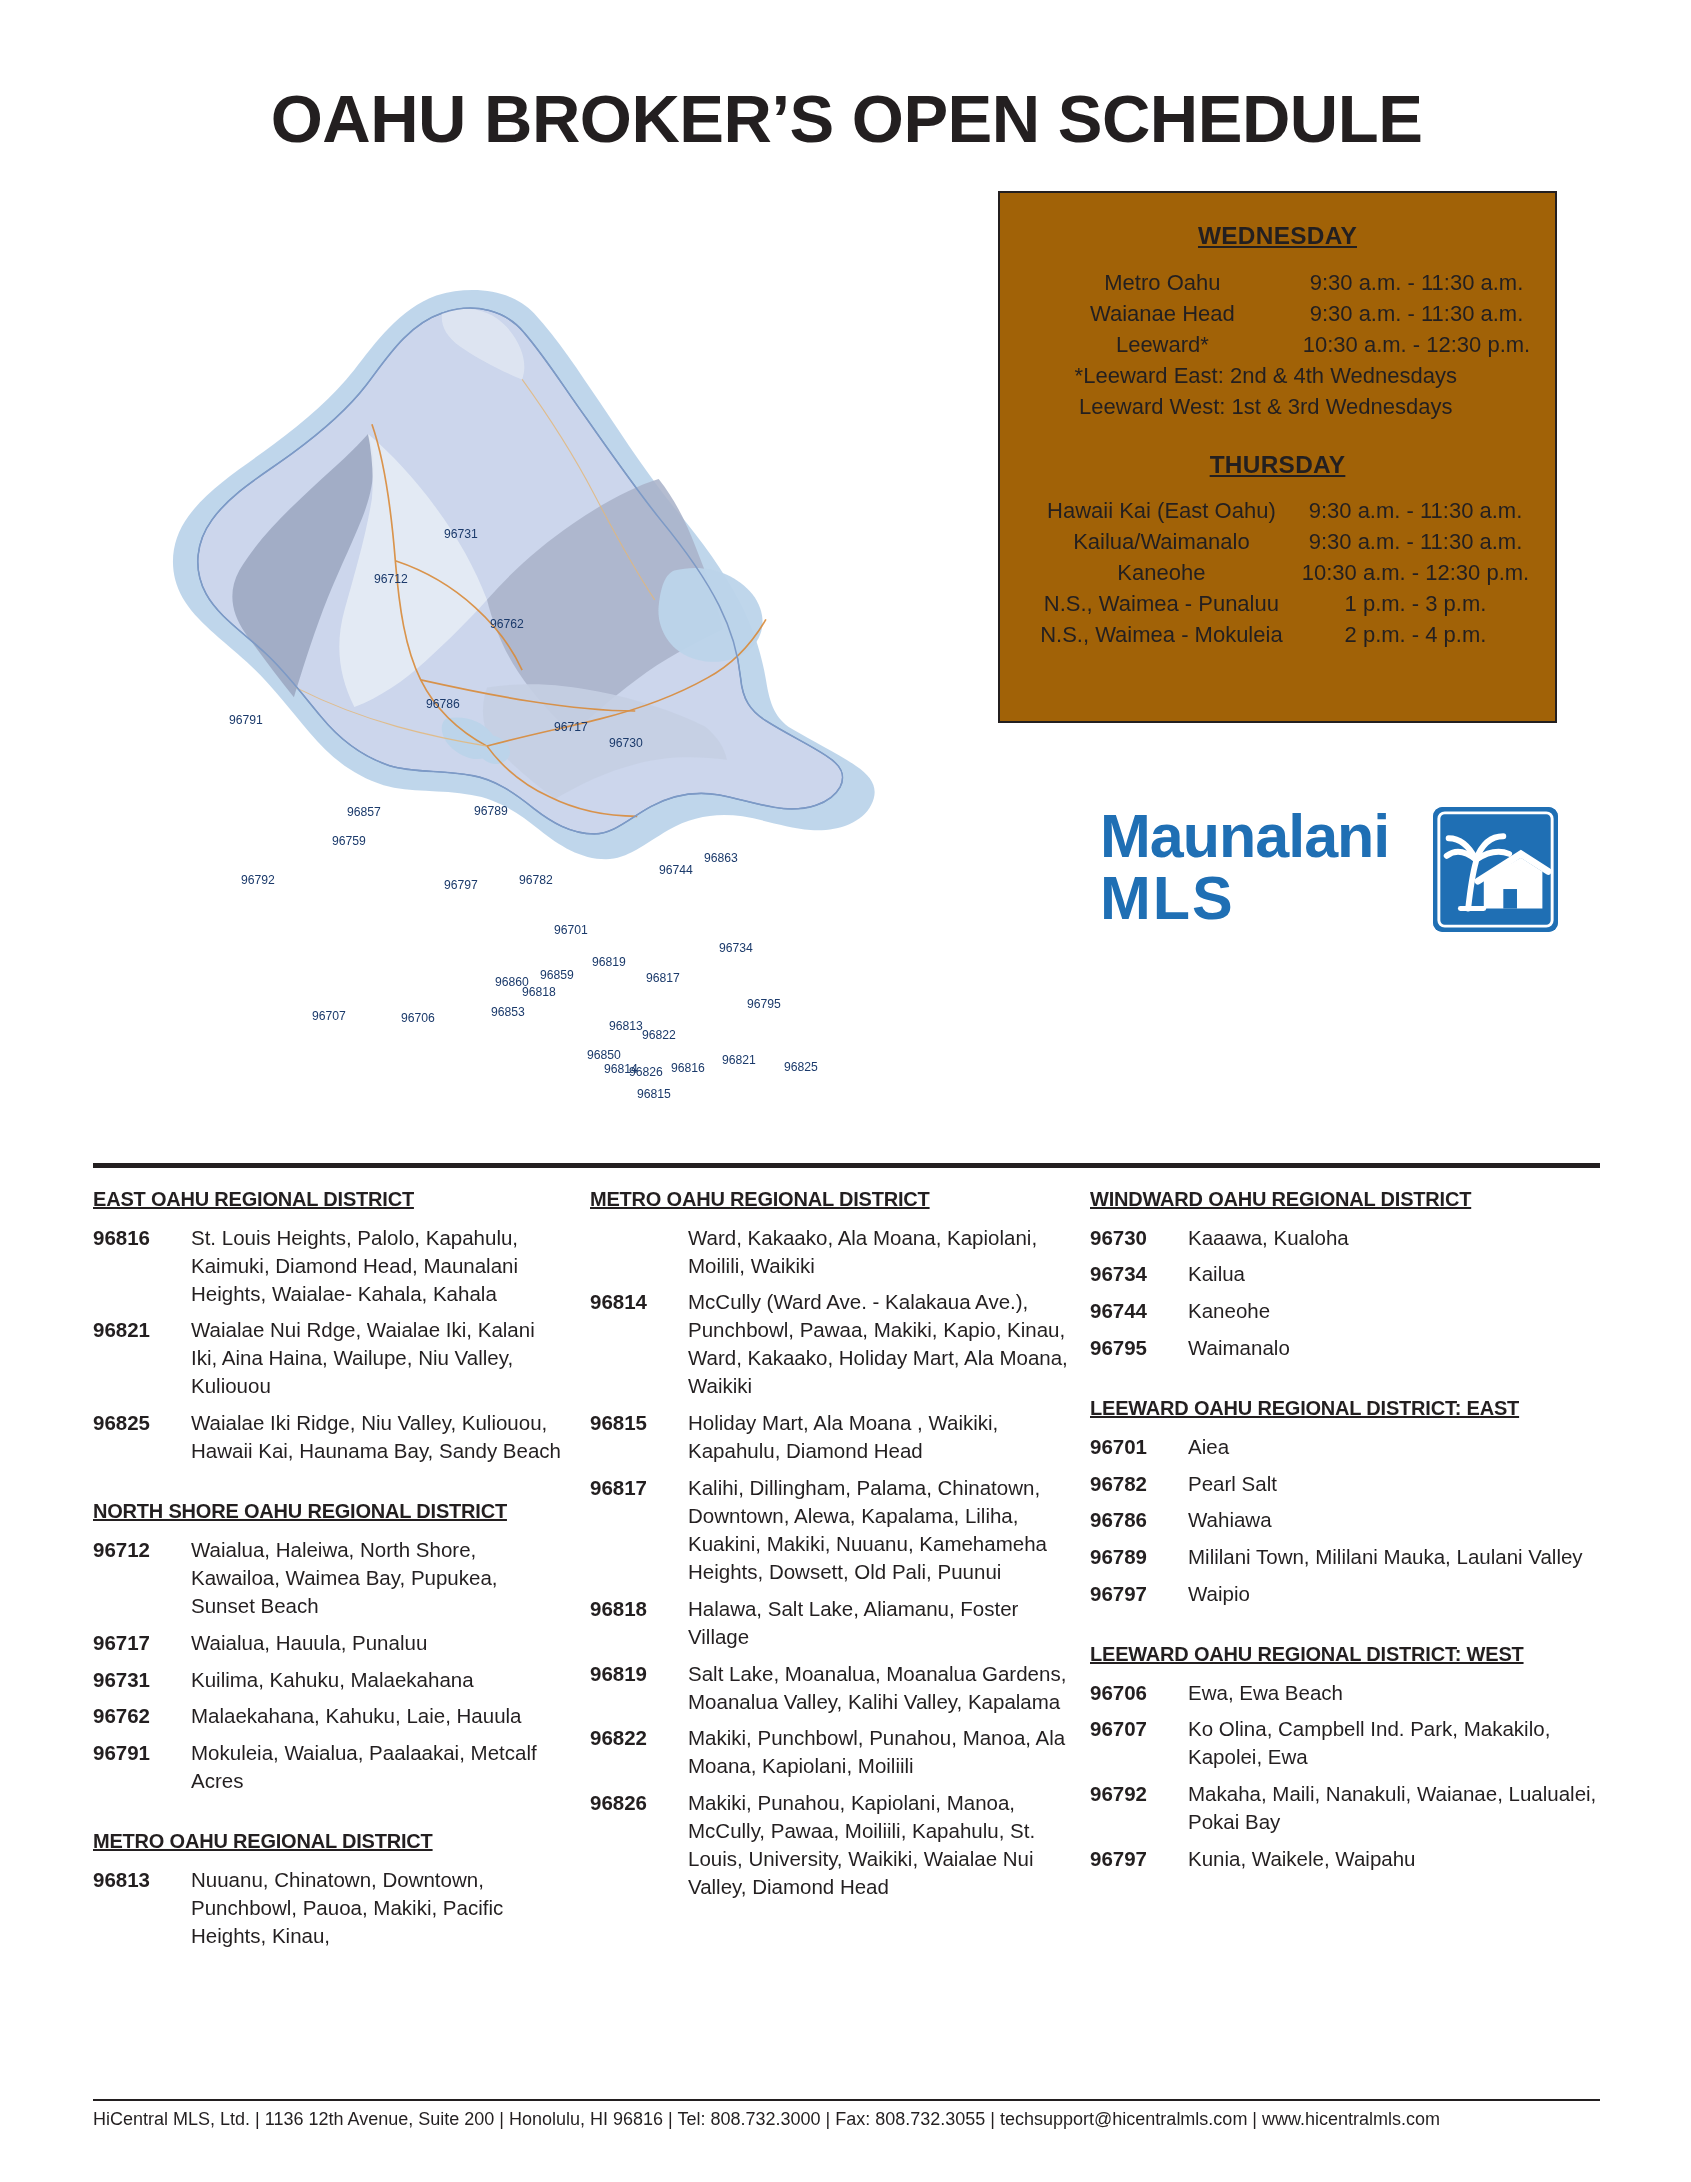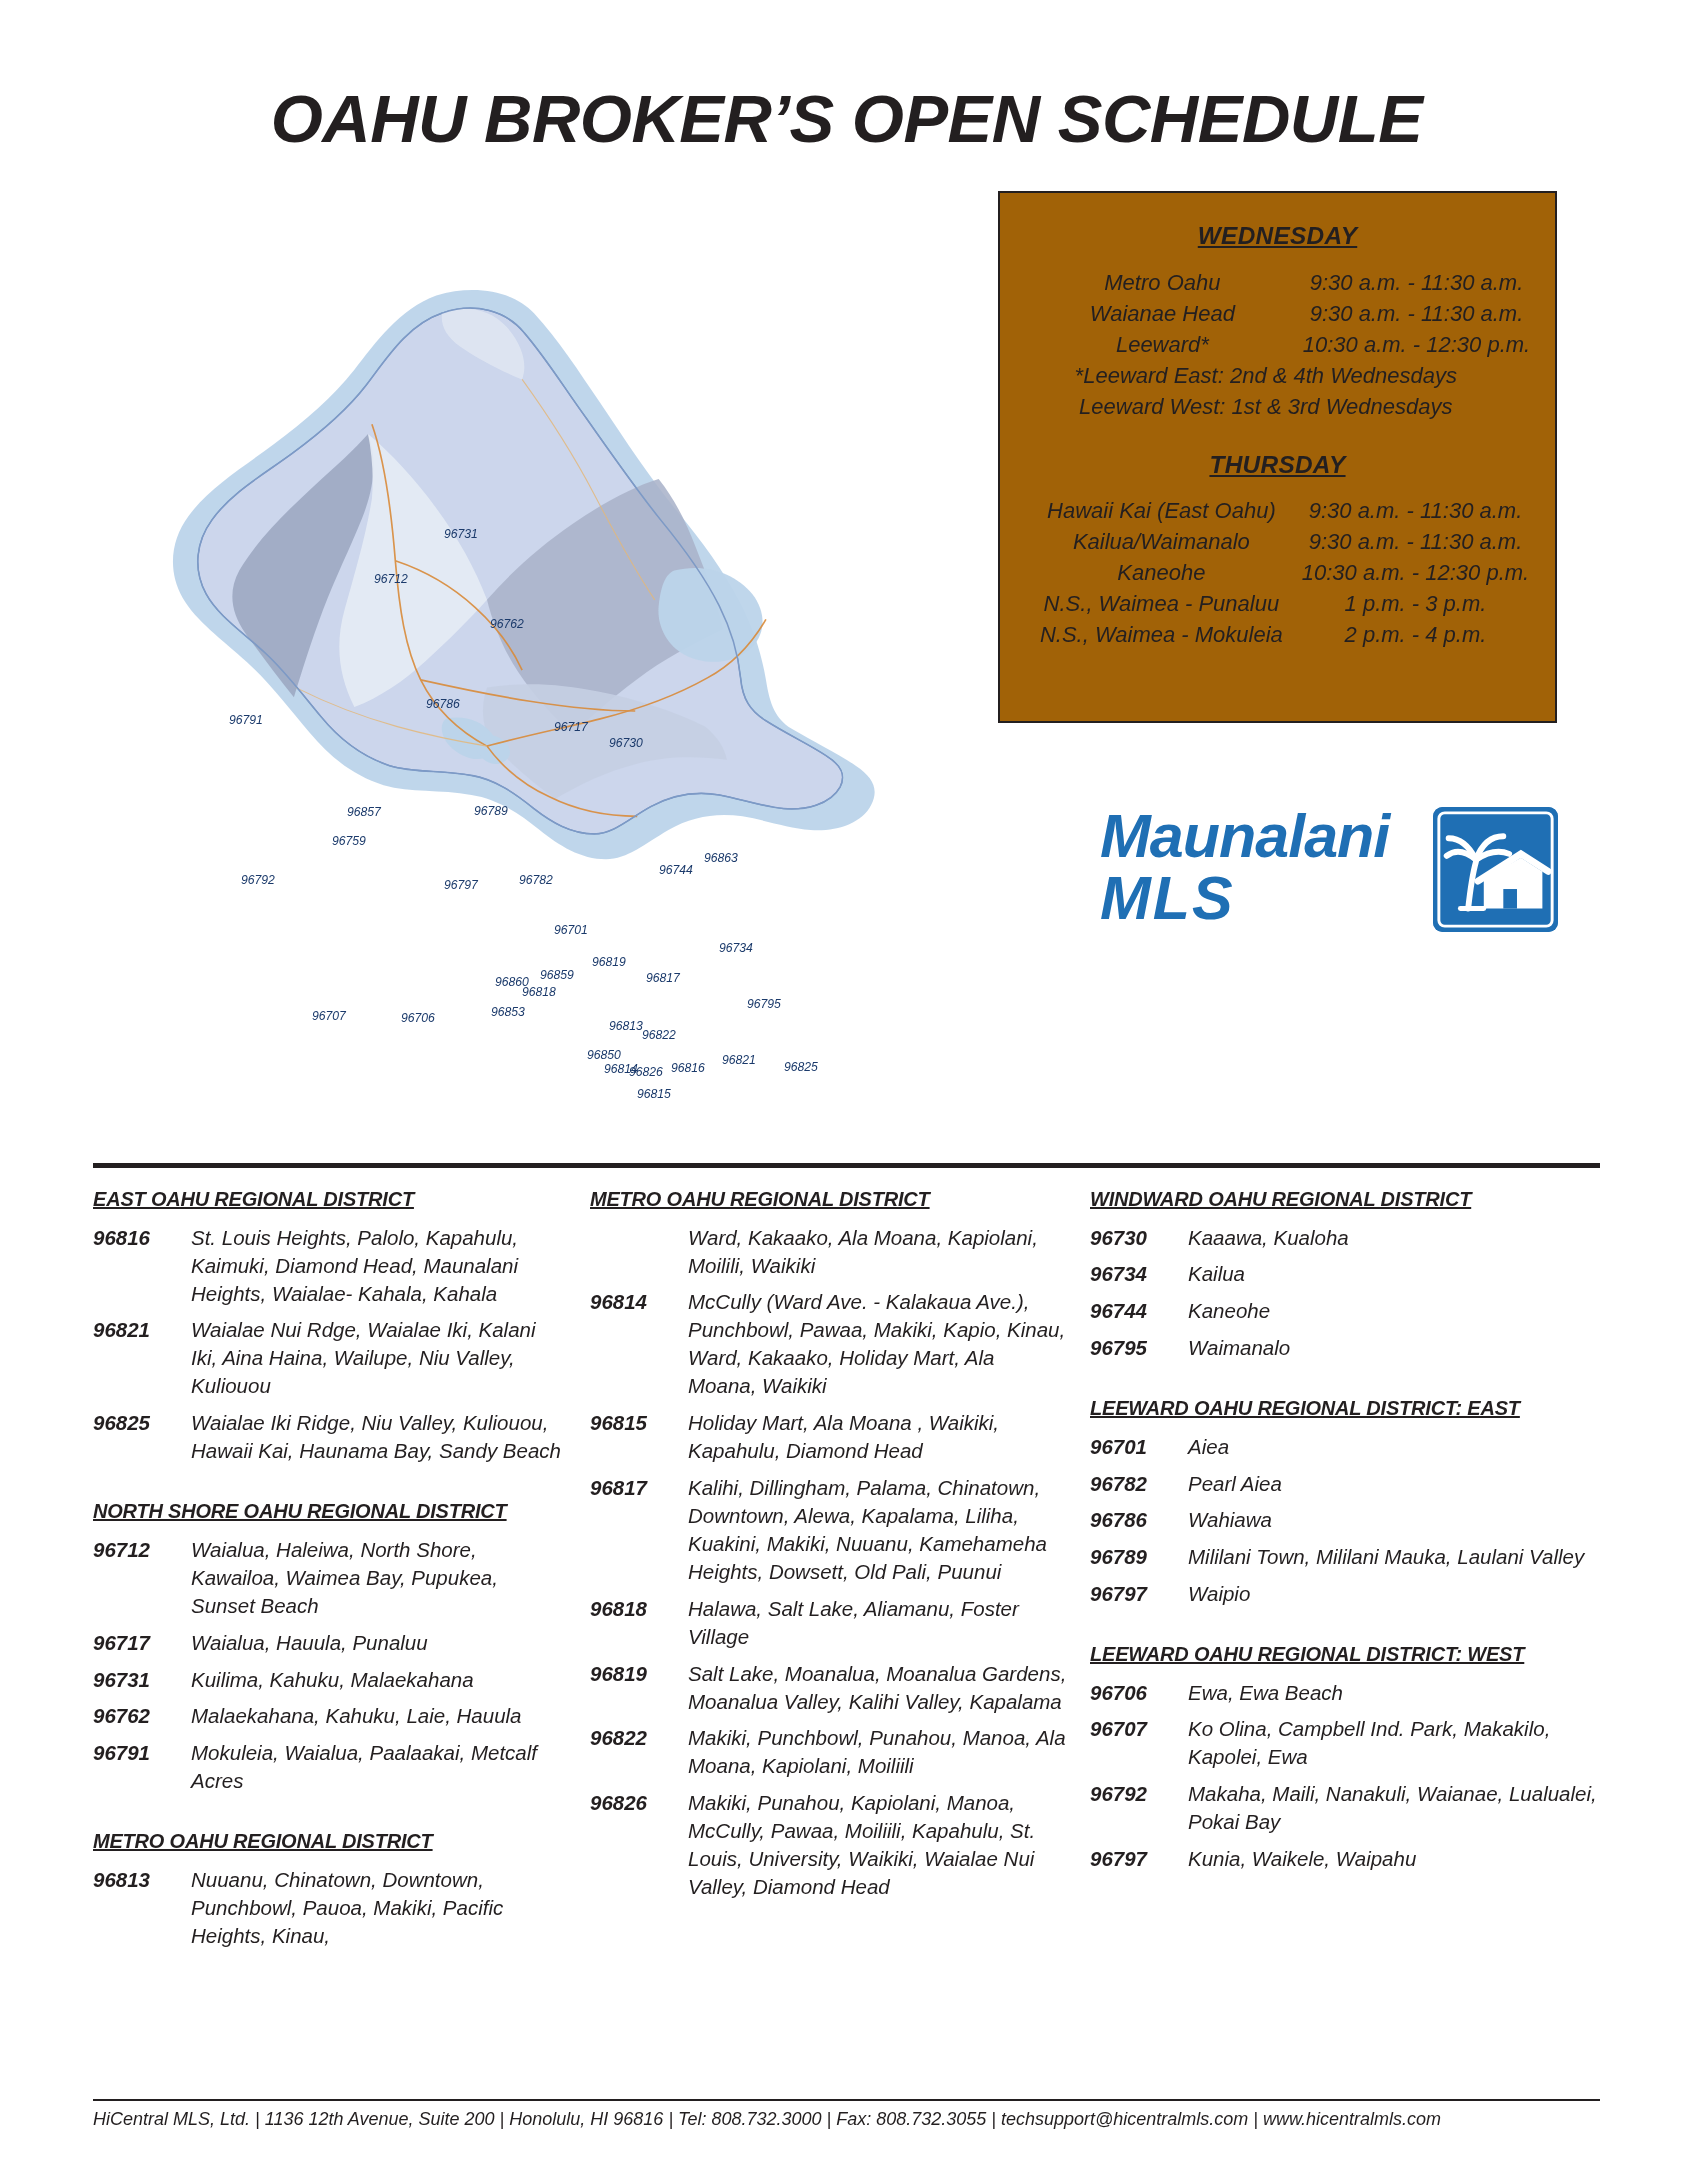--- a/index.html
+++ b/index.html
@@ -13,21 +13,20 @@
     font-family: "Liberation Sans", sans-serif;
     color: #231f20;
     position: relative;
     overflow: hidden;
   }
   .page {
     position: absolute;
     left: 0; top: 0;
     width: 1691px;
     height: 1968px;
-    font-style: italic;
   }
 
   
   .title {
     position: absolute;
     left: 93px;
     top: 80px;
     width: 1507px;
     text-align: center;
     font-size: 67px;
@@ -472,21 +471,21 @@
         <span class="zip">96795</span>
         <span class="desc">Waimanalo</span>
       </div>
       <div class="sec-head spaced">LEEWARD OAHU REGIONAL DISTRICT: EAST</div>
       <div class="entry">
         <span class="zip">96701</span>
         <span class="desc">Aiea</span>
       </div>
       <div class="entry">
         <span class="zip">96782</span>
-        <span class="desc">Pearl Aiea</span>
+        <span class="desc">Pearl Salt</span>
       </div>
       <div class="entry">
         <span class="zip">96786</span>
         <span class="desc">Wahiawa</span>
       </div>
       <div class="entry">
         <span class="zip">96789</span>
         <span class="desc">Mililani Town, Mililani Mauka, Laulani Valley</span>
       </div>
       <div class="entry">

